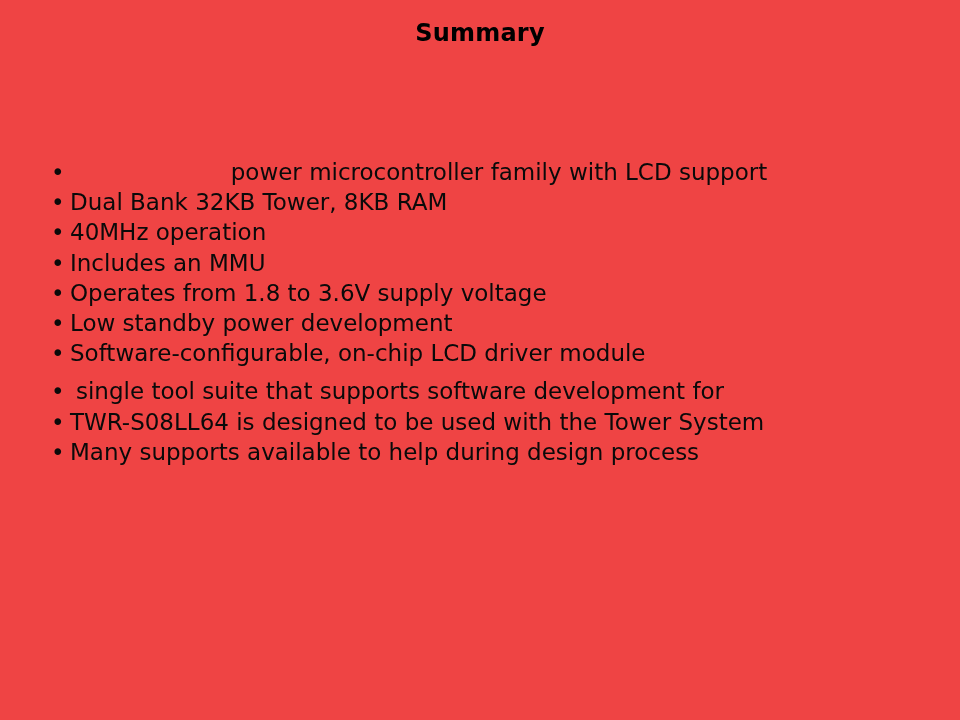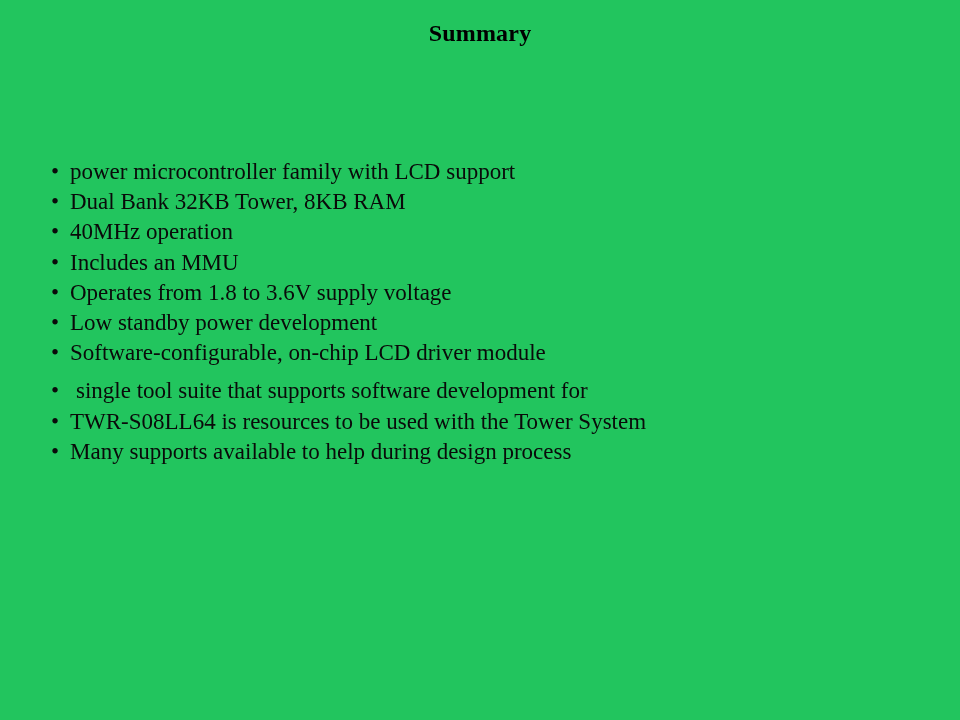--- a/index.html
+++ b/index.html
@@ -58,31 +58,32 @@
     line-height: 30.2px;
     text-align: left;
   }
   .bullet-line {
     display: block;
     white-space: nowrap;
   }
   .bullet-line.cont {
     
     padding-left: 0;
+    text-align: center;
   }
   .bullet-line.cont-indent {
     
     padding-left: 6px;
     margin-top: 8px;
   }
 </style>
 </head>
 <body style="background: rgb(255, 255, 255);">
 
-<div id="slide" style="background: #22c55e; font-family: Liberation Serif, serif;">
+<div id="slide" style="background: #ef4444;">
 
   <div id="slide-title">Summary</div>
 
   <ul id="bullet-list">
       <li class="bullet-item">
         <span class="bullet-marker">•</span>
         <span class="bullet-line cont">power microcontroller family with LCD support</span>
       </li>
       <li class="bullet-item">
         <span class="bullet-marker">•</span>
@@ -107,21 +108,21 @@
       <li class="bullet-item">
         <span class="bullet-marker">•</span>
         <span class="bullet-line">Software-configurable, on-chip LCD driver module</span>
       </li>
       <li class="bullet-item">
         <span class="bullet-marker">•</span>
         <span class="bullet-line cont-indent">single tool suite that supports software development for</span>
       </li>
       <li class="bullet-item">
         <span class="bullet-marker">•</span>
-        <span class="bullet-line">TWR-S08LL64 is resources to be used with the Tower System</span>
+        <span class="bullet-line">TWR-S08LL64 is designed to be used with the Tower System</span>
       </li>
       <li class="bullet-item">
         <span class="bullet-marker">•</span>
         <span class="bullet-line">Many supports available to help during design process</span>
       </li>
     </ul>
 
 </div>
 
 </body></html>

